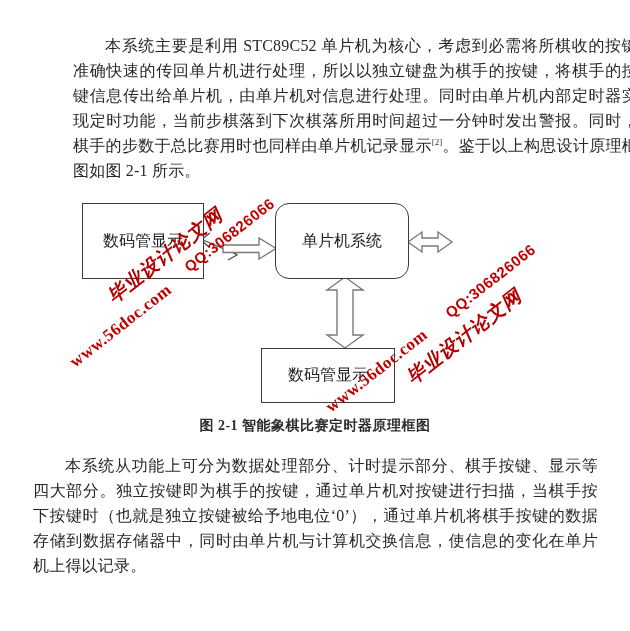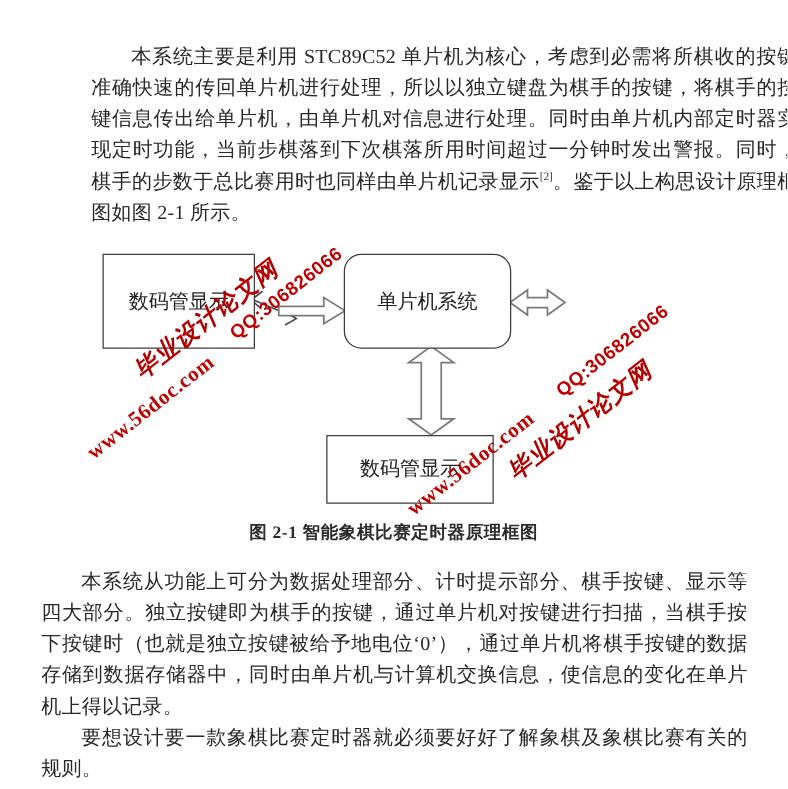--- a/index.html
+++ b/index.html
@@ -90,16 +90,15 @@
 
   <span class="wm wm-url wm-url-1">www.56doc.com</span>
   <span class="wm wm-site wm-site-1">毕业设计论文网</span>
   <span class="wm wm-qq wm-qq-1">QQ:306826066</span>
   <span class="wm wm-url wm-url-2">www.56doc.com</span>
   <span class="wm wm-site wm-site-2">毕业设计论文网</span>
   <span class="wm wm-qq wm-qq-2">QQ:306826066</span>
 
   <div class="block-lower">
     <p class="para">本系统从功能上可分为数据处理部分、计时提示部分、棋手按键、显示等四大部分。独立按键即为棋手的按键，通过单片机对按键进行扫描，当棋手按下按键时（也就是独立按键被给予地电位‘0’），通过单片机将棋手按键的数据存储到数据存储器中，同时由单片机与计算机交换信息，使信息的变化在单片机上得以记录。</p>
-    <p class="para">要想设计要一款象棋比赛定时器就必须要好好了解象棋及象棋比赛有关的规则。</p>
   </div>
 
 </div>
 
 </body></html>

